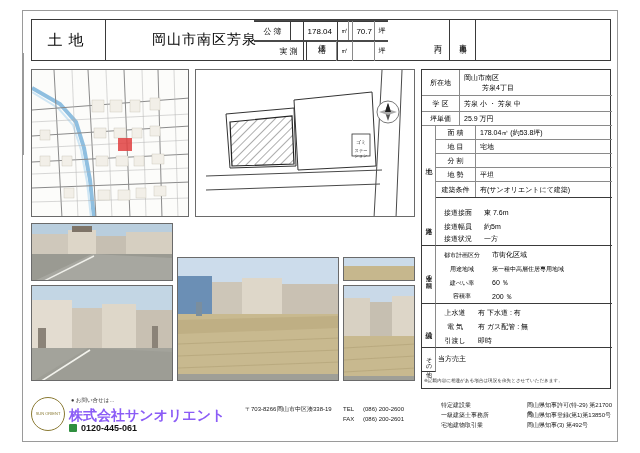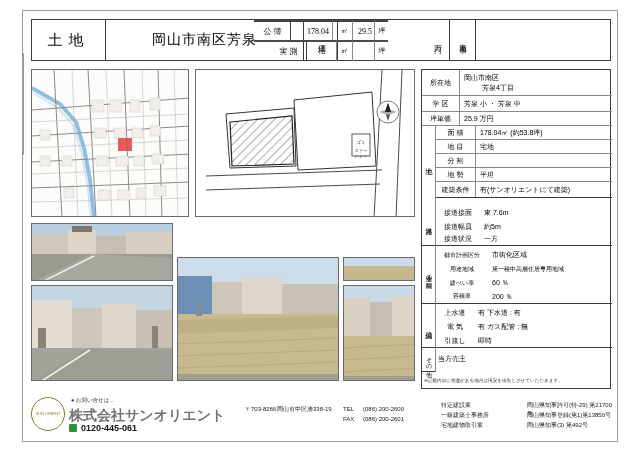--- a/index.html
+++ b/index.html
@@ -22,21 +22,21 @@
   #hdr-type span{font-size:15px;letter-spacing:6px;}
   #hdr-addr{left:74px;top:0;width:198px;height:40px;border:none;border-right:1px solid #3a3a3a;}
   #hdr-addr span{font-size:14px;letter-spacing:1px;}
   #hdr-price-lbl{left:272px;top:0;width:34px;height:40px;border:none;border-right:1px solid #3a3a3a;}
   #hdr-price-val{left:306px;top:0;width:86px;height:40px;border:none;border-right:1px solid #3a3a3a;}
   #hdr-price-val span{font-size:15px;}
   #hdr-price-unit{left:392px;top:0;width:26px;height:40px;border:none;border-right:1px solid #3a3a3a;}
   #hdr-area-lbl{left:418px;top:0;width:26px;height:40px;border:none;border-right:1px solid #3a3a3a;}
   #hdr-r1{top:0;width:134px;border-bottom:1px solid #3a3a3a;}
   #hdr-r2{top:20px;width:134px;}
-  .hdr-sub{position:absolute;box-sizing:border-box;height:20px;display:flex;align-items:center;justify-content:center;font-size:8px;font-family:Liberation Serif, serif;}
+  .hdr-sub{position:absolute;box-sizing:border-box;height:20px;display:flex;align-items:center;justify-content:center;font-size:8px;}
 
   
   #rinfo{left:398px;top:58px;width:190px;height:320px;border:1px solid #3a3a3a;}
   .rrow{position:absolute;left:0;width:190px;box-sizing:border-box;border-bottom:1px solid #8a8a8a;display:flex;}
   .rkey{width:38px;box-sizing:border-box;border-right:1px solid #8a8a8a;display:flex;align-items:center;justify-content:center;font-size:7px;}
   .rval{flex:1;box-sizing:border-box;display:flex;align-items:center;padding-left:4px;font-size:7px;}
   .sidekey{position:absolute;left:0;width:14px;box-sizing:border-box;border-right:1px solid #8a8a8a;display:flex;align-items:center;justify-content:center;font-size:7px;writing-mode:vertical-rl;}
 
   
   #map{left:8px;top:58px;width:158px;height:148px;border:1px solid #6a6a6a;background:#fdfdfb;overflow:hidden;}
@@ -50,21 +50,21 @@
   #ph4{left:320px;top:274px;width:72px;height:96px;}
   #ph5{left:320px;top:246px;width:72px;height:24px;}
 
   
   #ftr{left:8px;top:382px;width:580px;height:42px;border:none;}
   #logo{left:8px;top:386px;width:34px;height:34px;border-radius:50%;border:1px solid #8a7a33;}
   #ftr-sep1{left:214px;top:386px;width:1px;height:34px;background:#9a9a9a;}
   #ftr-sep2{left:412px;top:386px;width:1px;height:34px;background:#9a9a9a;}
   #ftr-sep3{left:498px;top:386px;width:1px;height:34px;background:#9a9a9a;}
   .ftr-txt{position:absolute;font-size:6px;line-height:1.45;color:#1a1a1a;}
-  #company{position:absolute;left:46px;top:396px;font-size:14px;font-weight:bold;color:#737373;letter-spacing:0px;text-align:center;}
+  #company{position:absolute;left:46px;top:396px;font-size:14px;font-weight:bold;color:#8b5cf6;letter-spacing:0px;text-align:center;}
   #company-kicker{position:absolute;left:48px;top:386px;font-size:5.5px;color:#333;}
   #tel-box{position:absolute;left:46px;top:412px;font-size:9px;font-weight:bold;color:#111;}
   .greenbox{position:absolute;width:8px;height:8px;background:#2f8f3f;border-radius:1px;}
 </style>
 </head>
 <body>
 
 <div id="page">
   <div id="sheet">
 
@@ -80,23 +80,23 @@
       </div>
       <div class="bx c" id="hdr-price-unit">
         <span class="lbl" style="writing-mode:vertical-rl;letter-spacing:2px;">万円</span>
       </div>
       <div class="bx c" id="hdr-area-lbl">
         <span class="tiny" style="writing-mode:vertical-rl;letter-spacing:1px;font-size:7px;">土地面積</span>
       </div>
 
       <div class="bx" id="hdr-r1">
         <div class="hdr-sub" style="left:0;width:36px;border-right:1px solid #3a3a3a;">公 簿</div>
-        <div class="hdr-sub" style="left:32px;width:46px;border-right:1px solid #8a8a8a;justify-content:flex-end;padding-right:3px;">178.04</div>
+        <div class="hdr-sub" style="left:48px;width:46px;border-right:1px solid #8a8a8a;justify-content:flex-end;padding-right:16px;">178.04</div>
         <div class="hdr-sub" style="left:82px;width:16px;border-right:1px solid #8a8a8a;font-size:7px;">㎡</div>
-        <div class="hdr-sub" style="left:98px;width:22px;border-right:1px solid #8a8a8a;justify-content:flex-end;padding-right:2px;">29.5</div>
+        <div class="hdr-sub" style="left:98px;width:22px;border-right:1px solid #8a8a8a;justify-content:flex-end;padding-right:2px;">70.7</div>
         <div class="hdr-sub" style="left:120px;width:14px;font-size:7px;">坪</div>
       </div>
       <div class="bx" id="hdr-r2">
         <div class="hdr-sub" style="left:16px;width:36px;border-right:1px solid #3a3a3a;">実 測</div>
         <div class="hdr-sub" style="left:36px;width:46px;border-right:1px solid #8a8a8a;justify-content:flex-end;padding-right:3px;"></div>
         <div class="hdr-sub" style="left:82px;width:16px;border-right:1px solid #8a8a8a;font-size:7px;">㎡</div>
         <div class="hdr-sub" style="left:98px;width:22px;border-right:1px solid #8a8a8a;justify-content:flex-end;padding-right:2px;"></div>
         <div class="hdr-sub" style="left:120px;width:14px;font-size:7px;">坪</div>
       </div>
     </div>

